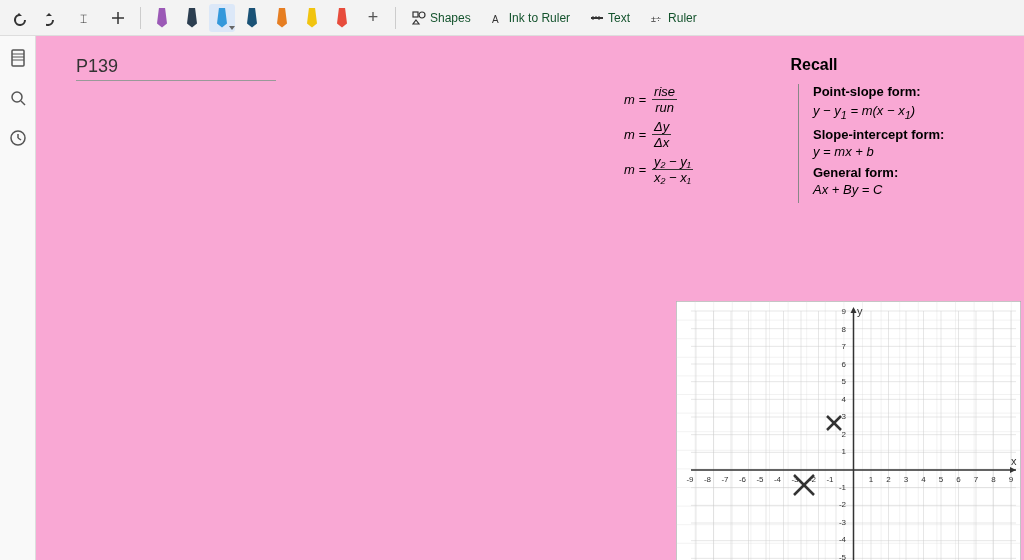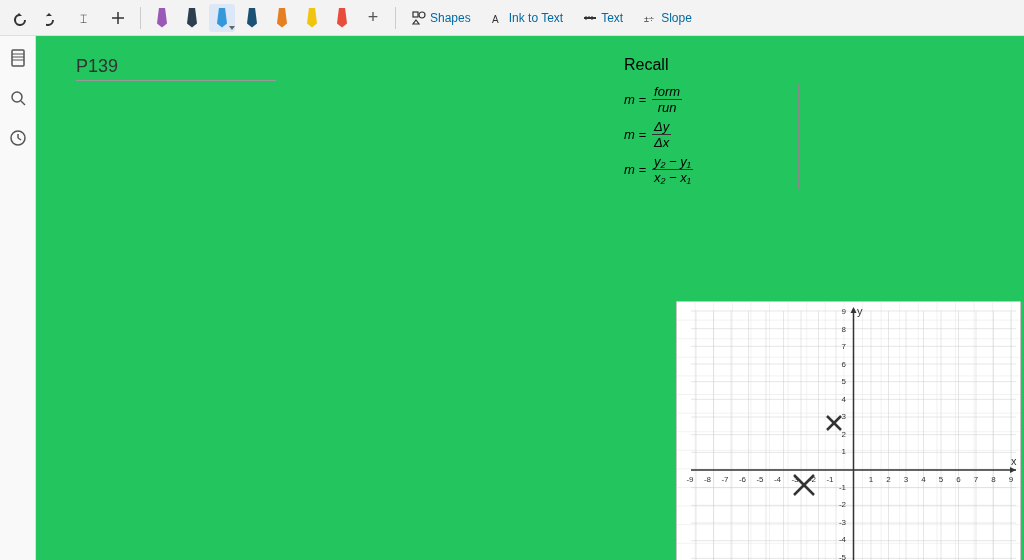--- a/index.html
+++ b/index.html
@@ -21,21 +21,21 @@
       cursor: pointer;
       border-radius: 3px;
       font-size: 14px;
       color: #333;
     }
     .toolbar-separator { width: 1px; height: 22px; background: #ccc; margin: 0 4px; }
     .toolbar-btn {
       display: flex; align-items: center; gap: 4px;
       padding: 2px 8px; height: 28px;
       border-radius: 3px; cursor: pointer;
-      font-size: 12px; color: #0369a1;
+      font-size: 12px; color: #14532d;
     }
     .pen-tool {
       position: relative;
       display: flex; align-items: center; justify-content: center;
       width: 26px; height: 28px; cursor: pointer;
     }
     .pen-selected { background: #dce8f8; border-radius: 3px; }
     .pen-shape {
       width: 10px; height: 20px;
       clip-path: polygon(20% 0%, 80% 0%, 100% 80%, 50% 100%, 0% 80%);
@@ -66,21 +66,21 @@
       cursor: pointer; color: #555;
       border-radius: 3px;
     }
 
     
     #main {
       position: absolute;
       left: 36px; top: 36px;
       width: calc(1024px - 36px);
       height: calc(560px - 36px);
-      background: #22c55e;
+      background: #f9a8d4;
       overflow: hidden;
     }
 
     
     #page-title-area {
       position: absolute;
       left: 40px; top: 20px;
       font-size: 18px; font-weight: 400; color: #333;
     }
     #page-title-underline {
@@ -90,21 +90,22 @@
       background: #999;
     }
 
     
     #recall-box {
       position: absolute;
       right: 20px; top: 20px;
       width: 380px;
     }
     #recall-title {
-      font-size: 16px; font-weight: 400;
+      text-align: center;
+      font-size: 16px; font-weight: 700;
       margin-bottom: 10px;
     }
     #recall-content {
       display: flex;
       gap: 0;
     }
     #slope-section {
       width: 160px;
       padding-right: 10px;
     }
@@ -225,36 +226,36 @@
         <rect x="1" y="1" width="5" height="5" fill="none" stroke="#333" stroke-width="1.2"></rect>
         <circle cx="10" cy="4" r="3" fill="none" stroke="#333" stroke-width="1.2"></circle>
         <polygon points="4,9 7,13 1,13" fill="none" stroke="#333" stroke-width="1.2"></polygon>
       </svg>
     <span>Shapes</span>
   </div>
   <div class="toolbar-btn">
     <svg width="14" height="14" viewBox="0 0 14 14">
         <text x="1" y="12" font-size="10" fill="#333">A</text>
       </svg>
-    <span>Ink to Text</span>
+    <span>Ink to Ruler</span>
   </div>
   <div class="toolbar-btn">
     <svg width="14" height="14" viewBox="0 0 14 14">
         <line x1="1" y1="7" x2="13" y2="7" stroke="#333" stroke-width="2"></line>
         <line x1="3" y1="5" x2="3" y2="9" stroke="#333" stroke-width="1"></line>
         <line x1="6" y1="5" x2="6" y2="8" stroke="#333" stroke-width="1"></line>
         <line x1="9" y1="5" x2="9" y2="9" stroke="#333" stroke-width="1"></line>
       </svg>
     <span>Text</span>
   </div>
   <div class="toolbar-btn">
     <svg width="14" height="14" viewBox="0 0 14 14">
         <text x="1" y="11" font-size="9" fill="#333">±÷</text>
       </svg>
-    <span>Slope</span>
+    <span>Ruler</span>
   </div>
 </div>
 
 <div id="sidebar">
   <div class="sidebar-icon">
     <svg width="18" height="18" viewBox="0 0 18 18">
       <rect x="3" y="1" width="12" height="16" rx="1" fill="none" stroke="#555" stroke-width="1.5"></rect>
       <line x1="3" y1="5" x2="15" y2="5" stroke="#555" stroke-width="1"></line>
       <line x1="3" y1="8" x2="15" y2="8" stroke="#555" stroke-width="1"></line>
       <line x1="3" y1="11" x2="15" y2="11" stroke="#555" stroke-width="1"></line>
@@ -282,21 +283,21 @@
 
   <div id="recall-box">
     <div id="recall-title">Recall</div>
     <div id="recall-content">
 
       <div id="slope-section">
 
         <div class="formula-line">
           <span class="math" style="margin-right:4px;">m =</span>
           <span class="frac">
-            <span class="frac-num">form</span>
+            <span class="frac-num">rise</span>
             <span class="frac-den">run</span>
           </span>
         </div>
 
         <div class="formula-line">
           <span class="math" style="margin-right:4px;">m =</span>
           <span class="frac">
             <span class="frac-num">Δy</span>
             <span class="frac-den">Δx</span>
           </span>
@@ -306,20 +307,28 @@
           <span class="math" style="margin-right:4px;">m =</span>
           <span class="frac">
             <span class="frac-num">y₂ − y₁</span>
             <span class="frac-den">x₂ − x₁</span>
           </span>
         </div>
       </div>
 
       <div id="divider-line"></div>
 
+      <div id="forms-section">
+        <div class="form-title">Point-slope form:</div>
+        <div class="form-eq math">y − y<sub>1</sub> = m(x − x<sub>1</sub>)</div>
+        <div class="form-label">Slope-intercept form:</div>
+        <div class="form-eq2 math">y = mx + b</div>
+        <div class="form-label">General form:</div>
+        <div class="form-eq2 math">Ax + By = C</div>
+      </div>
     </div>
   </div>
 
   <div id="graph-container">
     <svg viewBox="0 0 345 285" xmlns="http://www.w3.org/2000/svg">
 
       <defs>
         <pattern id="smallGrid" width="18.6" height="18.6" patternUnits="userSpaceOnUse">
           <path d="M 18.6 0 L 0 0 0 18.6" fill="none" stroke="#ccc" stroke-width="0.5"></path>
         </pattern>

